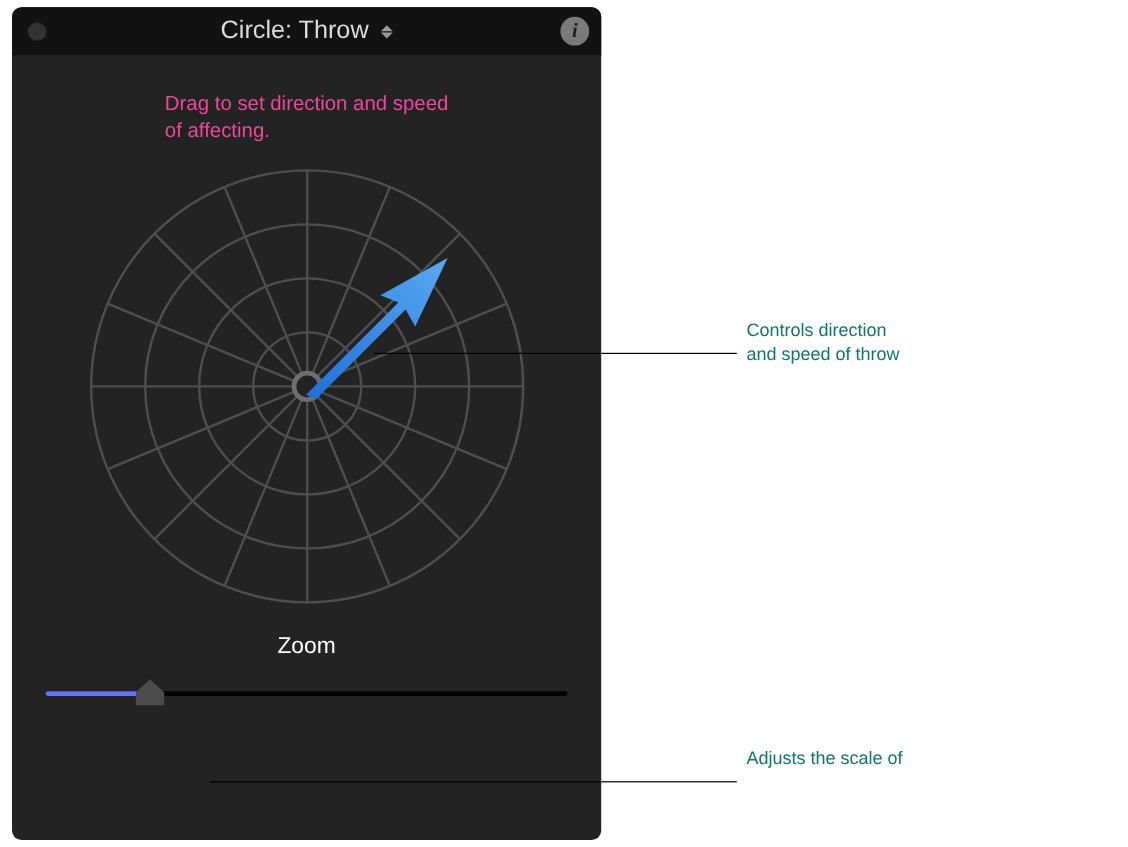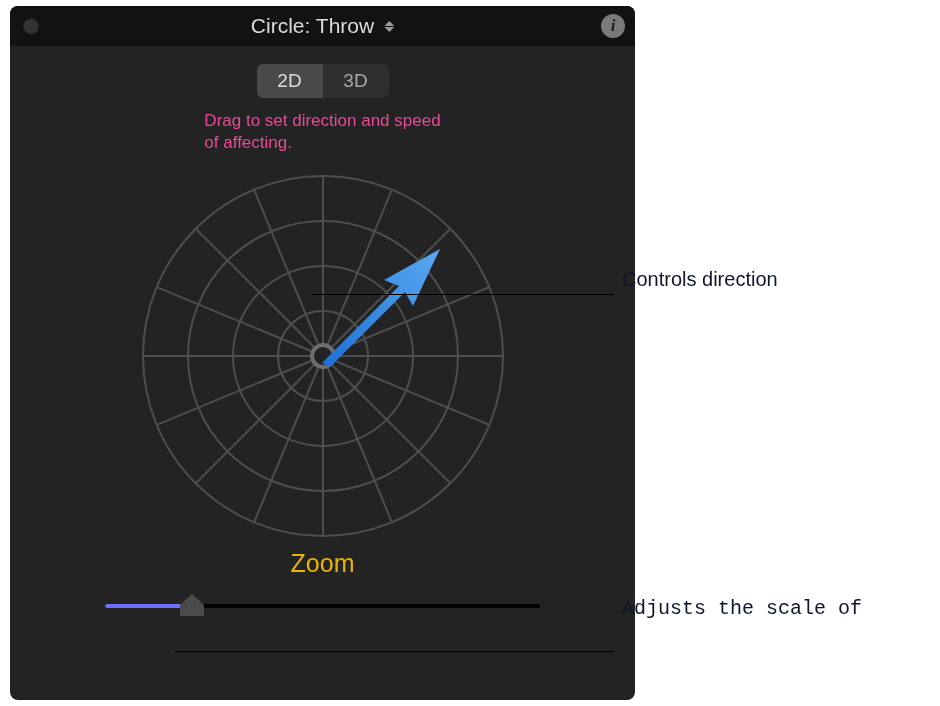--- a/index.html
+++ b/index.html
@@ -11,21 +11,21 @@
       width: 940px;
       height: 706px;
       background: #ffffff;
       font-family: -apple-system, Helvetica, Arial, sans-serif;
       position: relative;
     }
     .panel {
       position: absolute;
       left: 10px;
       top: 6px;
-      width: 625px;
+      width: 491px;
       height: 694px;
       background: #232323;
       border-radius: 8px;
     }
     .titlebar {
       height: 40px;
       background: #121212;
       border-radius: 8px 8px 0 0;
       display: flex;
       align-items: center;
@@ -126,23 +126,23 @@
       margin-top: 18px;
       width: 368px;
       height: 368px;
       position: relative;
     }
     .radar svg {
       width: 100%;
       height: 100%;
     }
     .zoom-label {
-      color: #eab308;
-      font-size: 25px;
-      margin-top: 9px;
+      color: #ffffff;
+      font-size: 19px;
+      margin-top: 22px;
     }
     .slider-wrap {
       margin-top: 14px;
       width: 435px;
       height: 30px;
       position: relative;
     }
     .slider-track {
       position: absolute;
       top: 12px;
@@ -166,22 +166,22 @@
       width: 24px;
       height: 22px;
       transform: translateX(-50%);
     }
     .slider-thumb svg {
       width: 100%;
       height: 100%;
     }
     .callout {
       position: absolute;
-      color: #0f172a;
-      font-size: 20px;
+      color: #0f766e;
+      font-size: 15px;
       line-height: 1.35;
     }
     .leader {
       position: absolute;
       height: 1px;
       background: #000000;
     }
   </style>
 </head>
 <body>
@@ -197,24 +197,20 @@
         <span class="chev-down"></span>
       </span>
     </div>
     <div class="info-btn">
       <span>i</span>
     </div>
   </div>
 
   <div class="body-area">
 
-    <div class="seg-control">
-      <div class="seg-btn active">2D</div>
-      <div class="seg-btn inactive">3D</div>
-    </div>
 
     <div class="instruction">
       <span>Drag to set direction and speed</span><br>
       <span>of affecting.</span>
     </div>
 
     <div class="radar">
       <svg viewBox="0 0 368 368">
         <g stroke="#4e4e4e" stroke-width="2" fill="none">
           <circle cx="184" cy="184" r="180"></circle>
@@ -265,19 +261,20 @@
         </svg>
       </div>
     </div>
 
   </div>
 </div>
 
 <div class="leader" style="left:312px; top:294px; width:302px;"></div>
 <div class="callout" style="left:622px; top:266px;">
   <span>Controls direction</span><br>
+  <span>and speed of throw</span>
 </div>
 
 <div class="leader" style="left:175px; top:651px; width:439px;"></div>
-<div class="callout" style="left:622px; top:595px;font-family:Liberation Mono, monospace;">
+<div class="callout" style="left:622px; top:623px;">
   <span>Adjusts the scale of</span><br>
   <br>
 </div>
 
 </body></html>

